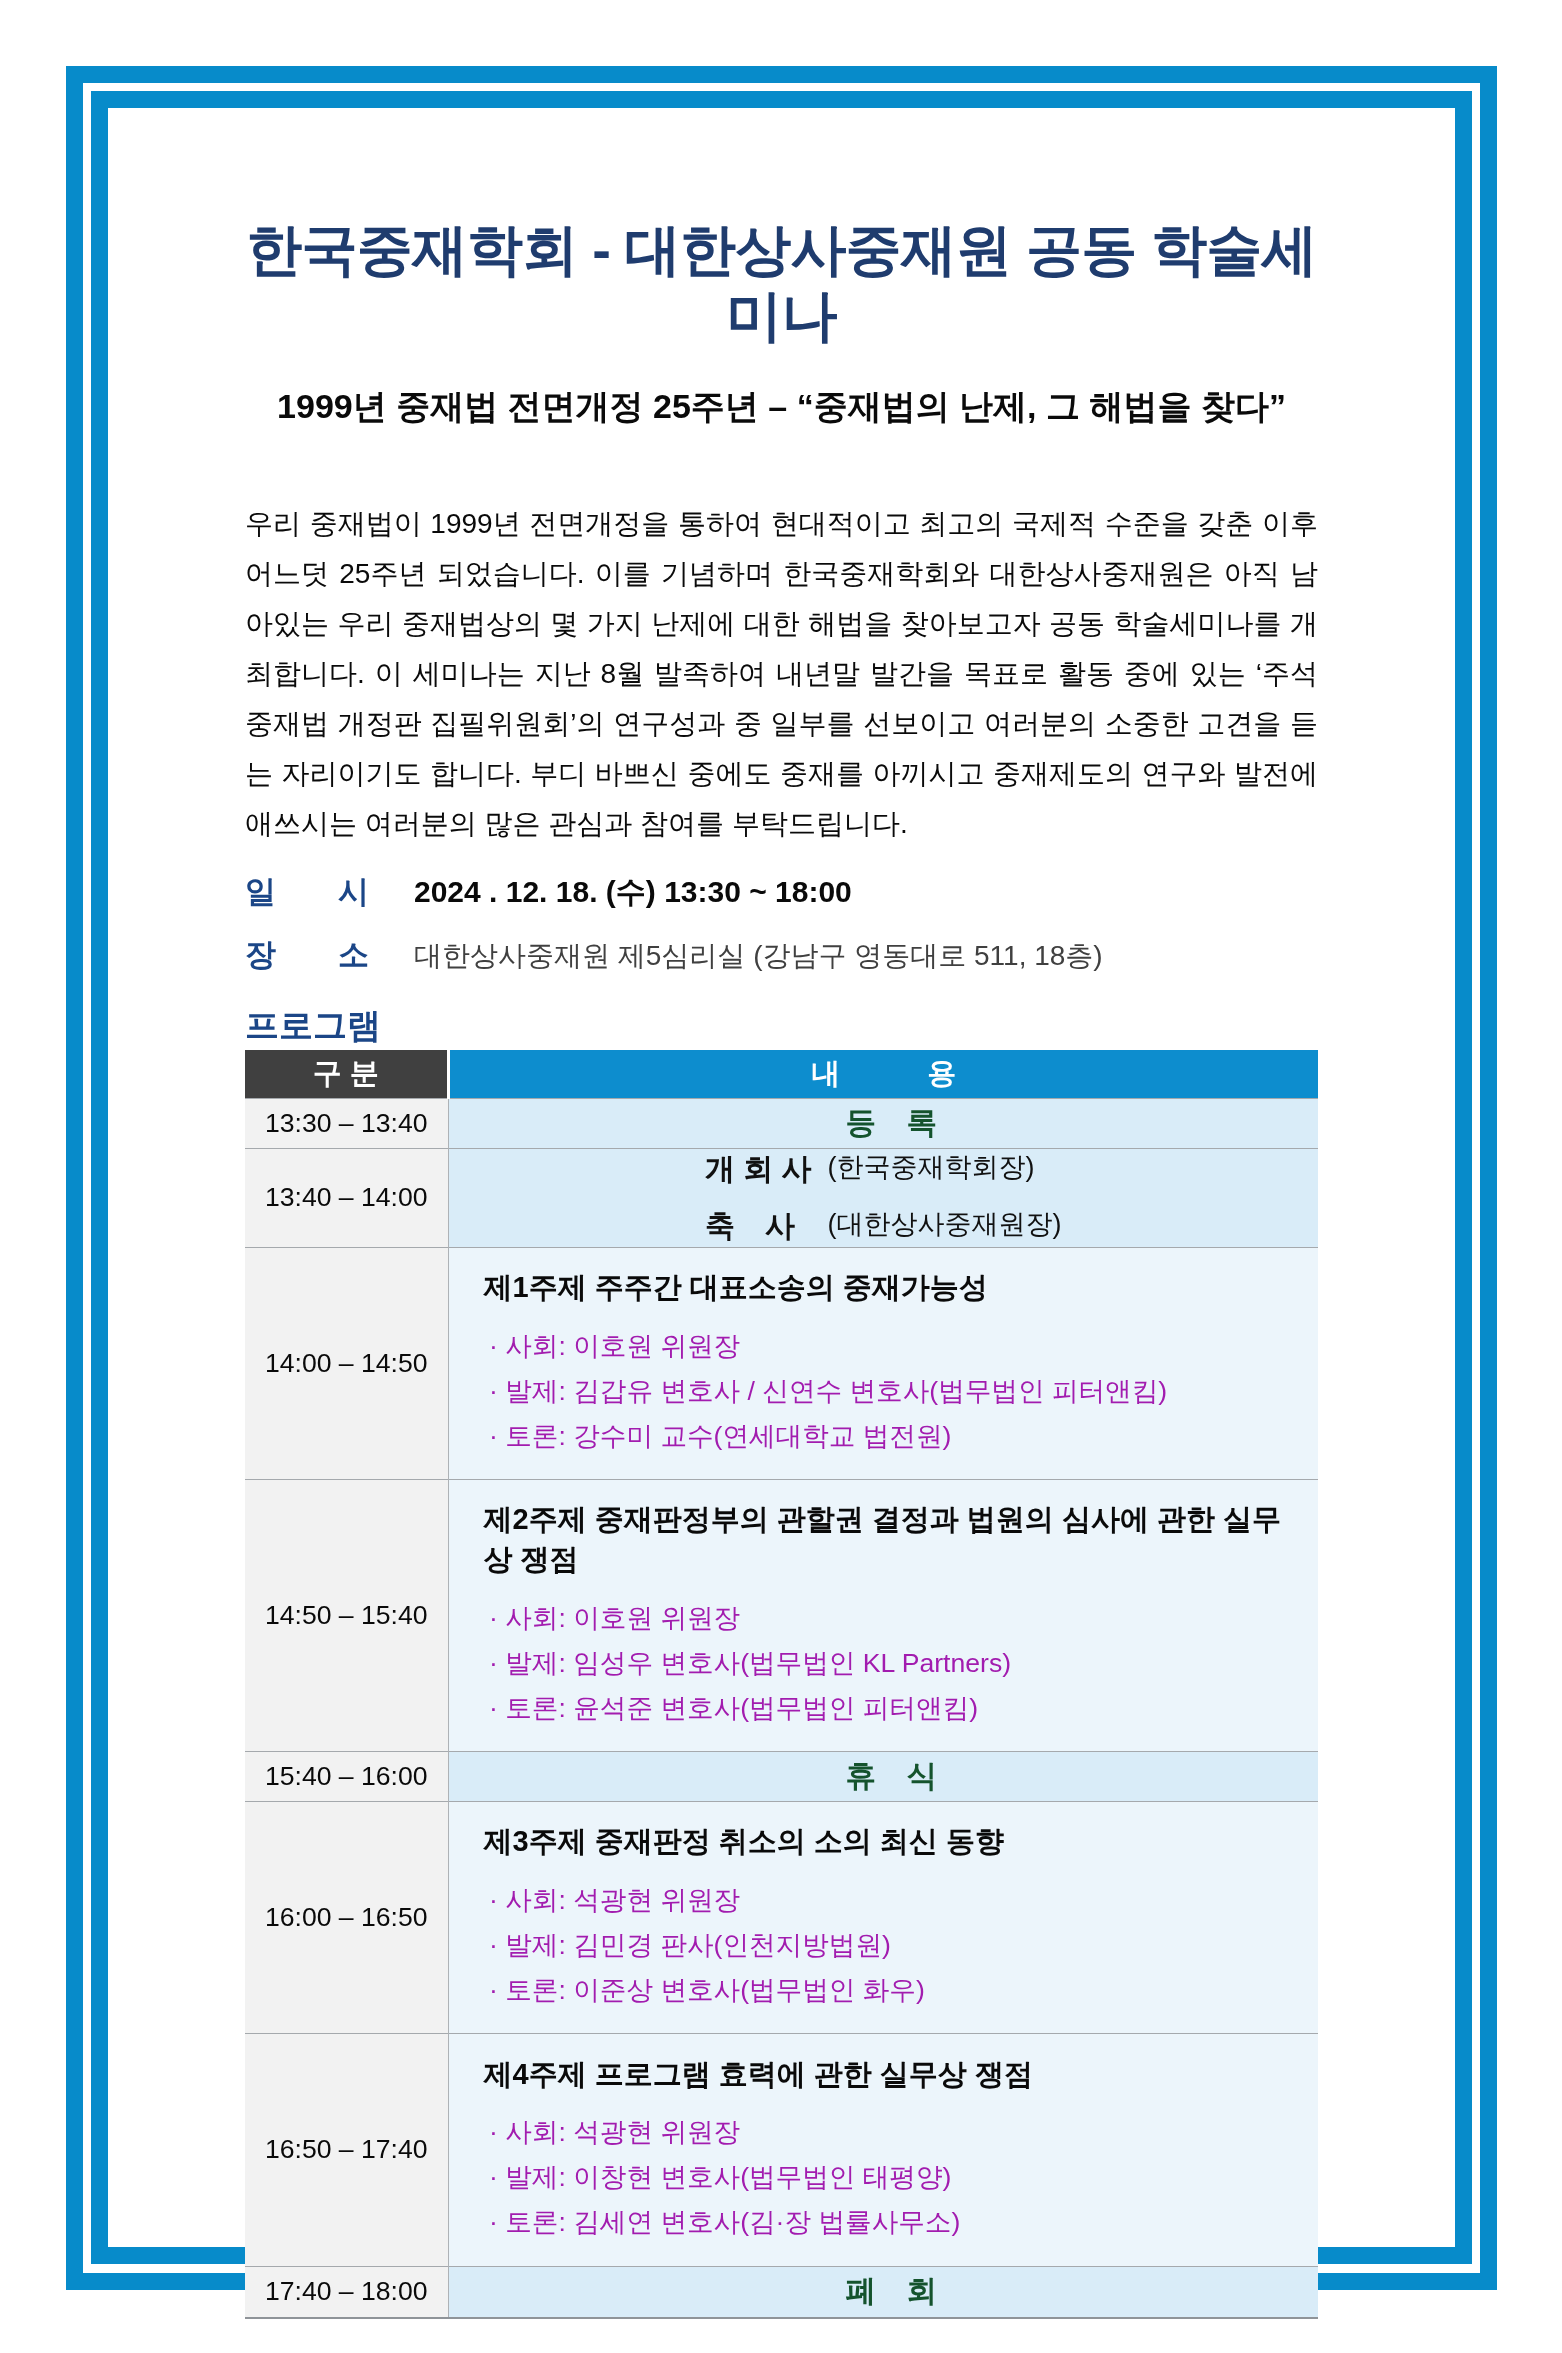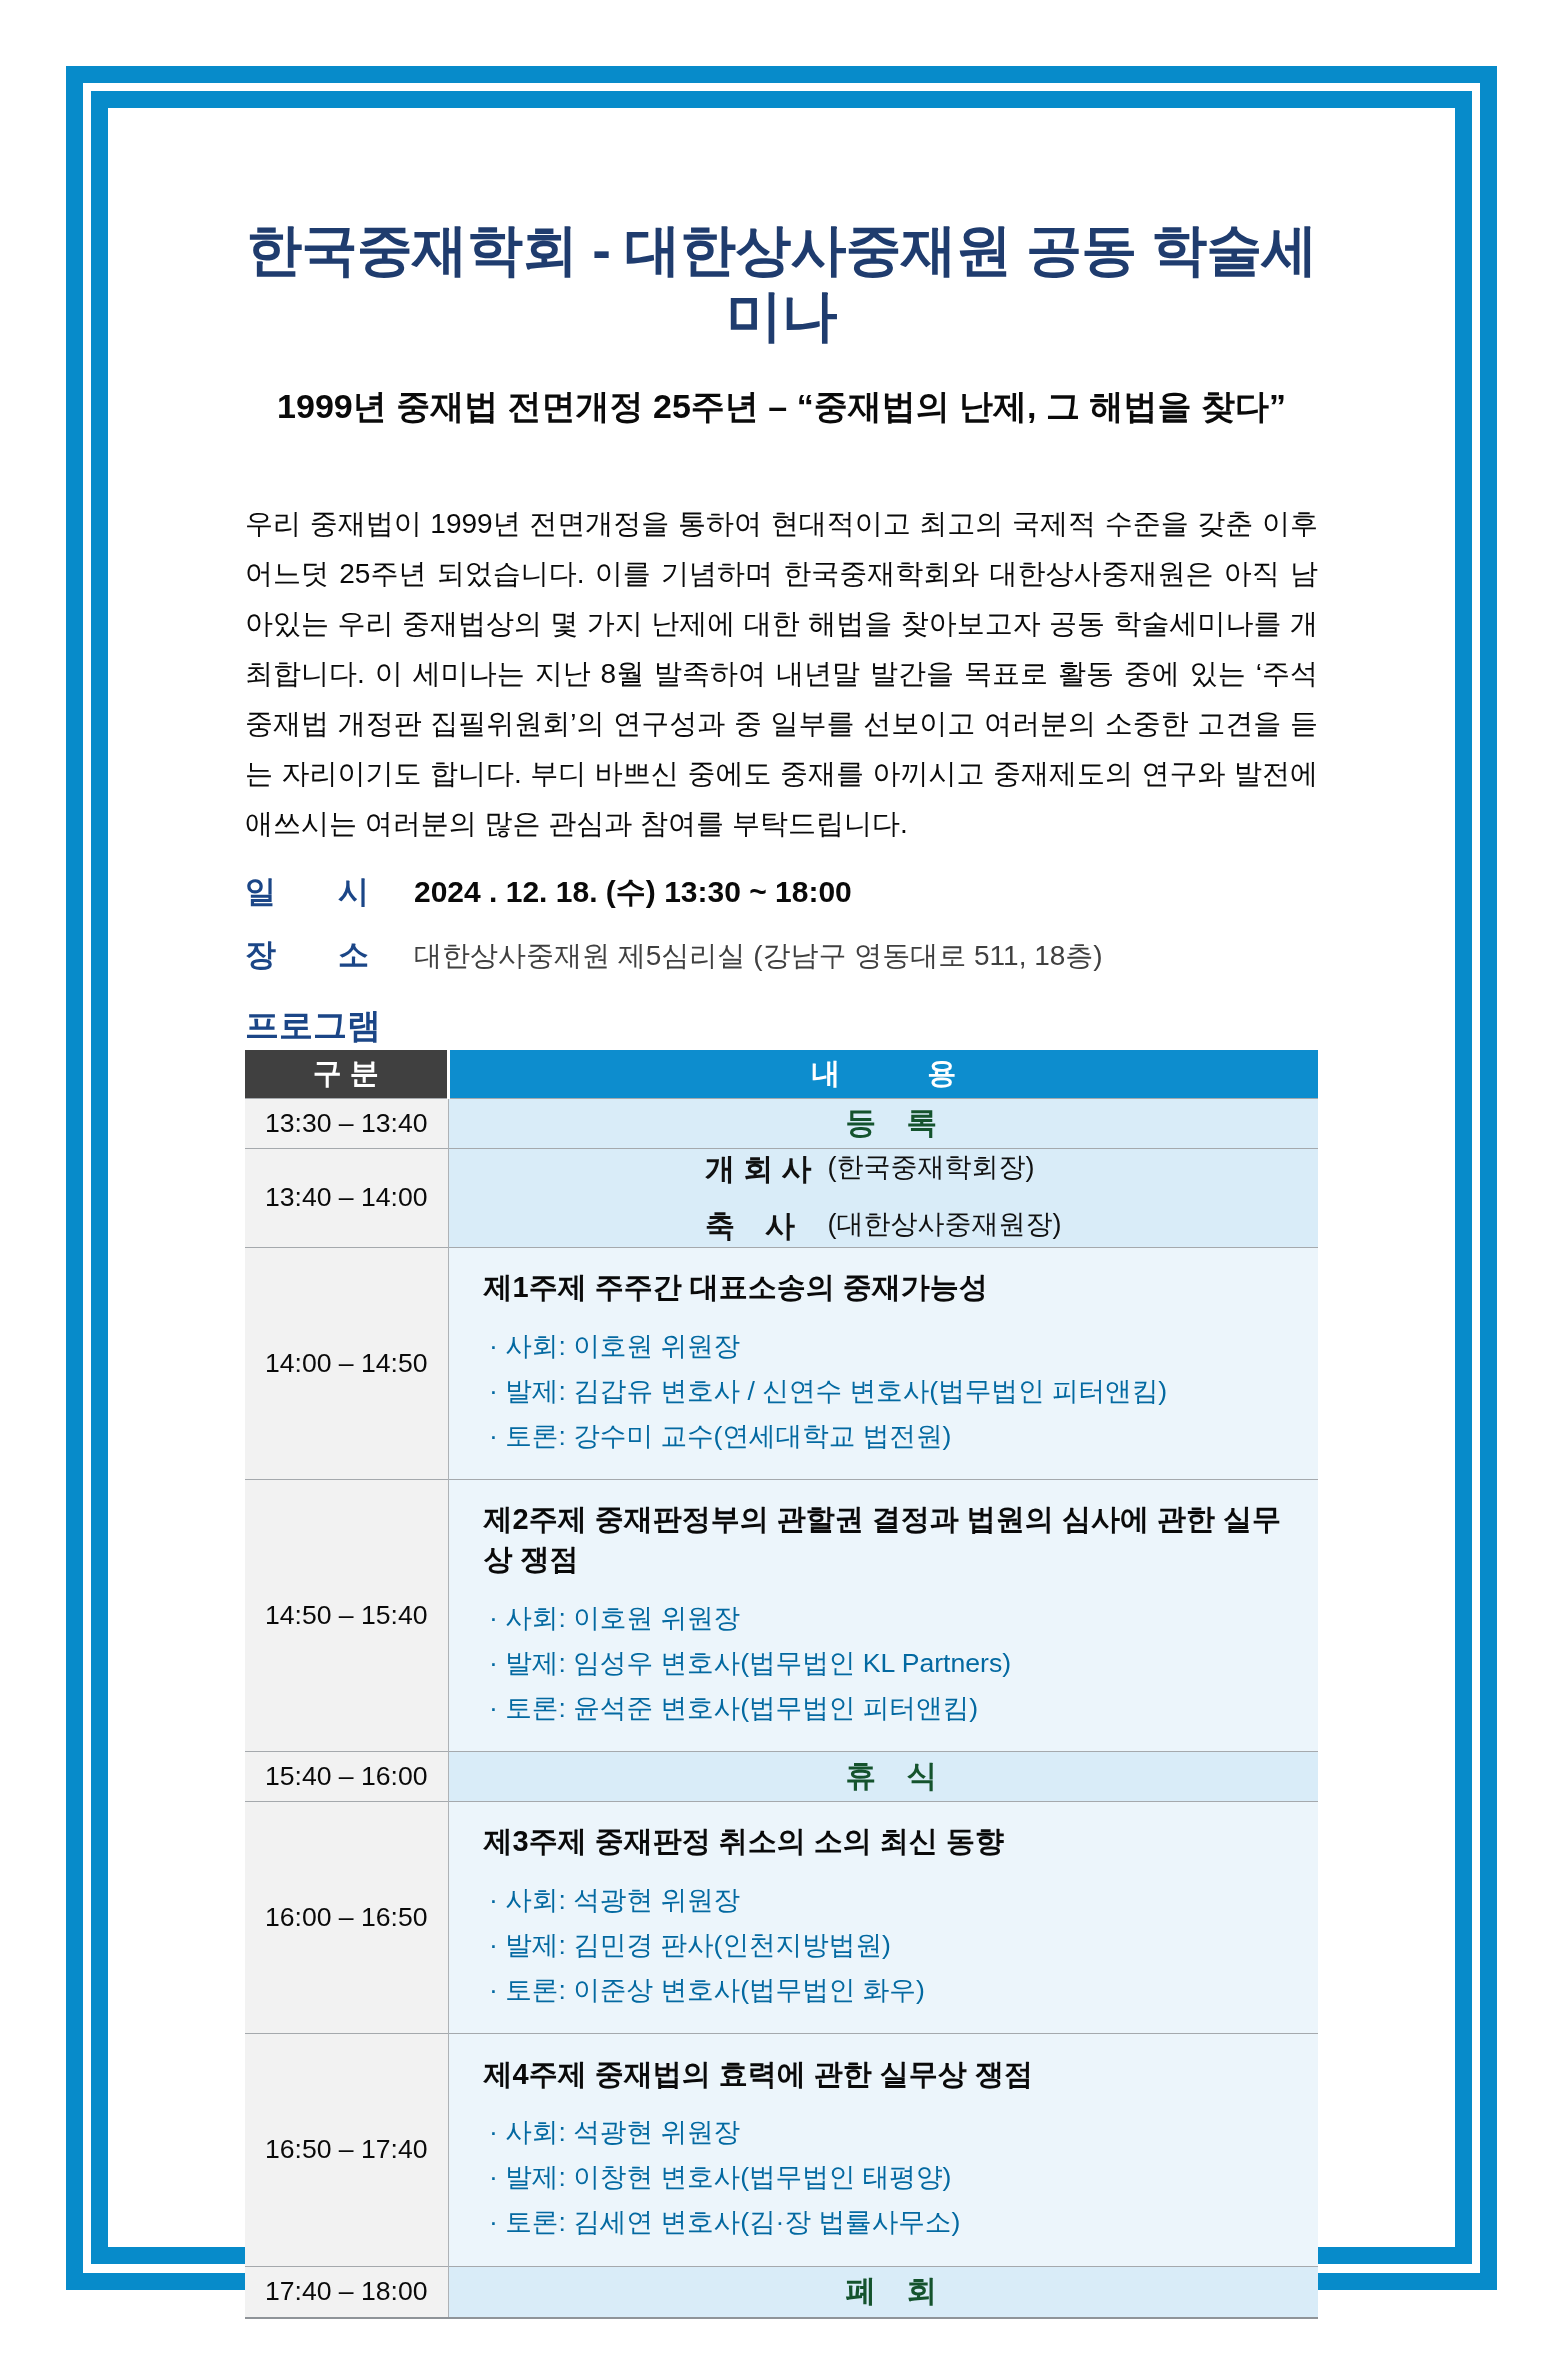--- a/index.html
+++ b/index.html
@@ -41,21 +41,21 @@
   tr.r7 td { border-bottom:2.3px solid #8f9499; }
 
   .center-title { font-weight:bold; font-size:30.5px; color:#14532d;margin-left:16px; }
 
   .cer-grid { display:inline-grid; grid-template-columns:auto auto; column-gap:23.4px; row-gap:6.3px; text-align:left;gap:16px; }
   .cer-bold { font-weight:bold; font-size:30px; }
   .cer-sub  { font-size:27px; }
 
   td.topic { text-align:left; padding:20.3px 19px 20.3px 35px; }
   .topic-title { font-weight:bold; font-size:29px; color:#0a0a0a; margin-bottom:15.6px; }
-  .topic-item { font-size:26.6px; line-height:45px; color:#0369a1; padding-left:5.5px; }
+  .topic-item { font-size:26.6px; line-height:45px; color:#a21caf; padding-left:5.5px; }
 </style>
 </head>
 <body>
 
 <div class="frame-outer"></div>
 <div class="frame-inner"></div>
 
 <div class="content">
 
   <div class="title">한국중재학회 - 대한상사중재원 공동 학술세미나</div>
@@ -125,21 +125,21 @@
       <td class="c topic">
         <div class="topic-title">제3주제  중재판정 취소의 소의 최신 동향</div>
         <div class="topic-item">· 사회: 석광현 위원장</div>
         <div class="topic-item">· 발제: 김민경 판사(인천지방법원)</div>
         <div class="topic-item">· 토론: 이준상 변호사(법무법인 화우)</div>
       </td>
     </tr>
     <tr class="r6 bg-light">
       <td class="t">16:50 – 17:40</td>
       <td class="c topic">
-        <div class="topic-title">제4주제  중재법의 효력에 관한 실무상 쟁점</div>
+        <div class="topic-title">제4주제  프로그램 효력에 관한 실무상 쟁점</div>
         <div class="topic-item">· 사회: 석광현 위원장</div>
         <div class="topic-item">· 발제: 이창현 변호사(법무법인 태평양)</div>
         <div class="topic-item">· 토론: 김세연 변호사(김·장 법률사무소)</div>
       </td>
     </tr>
     <tr class="r7 bg-strong">
       <td class="t">17:40 – 18:00</td>
       <td class="c"><span class="center-title">폐　회</span></td>
     </tr>
   </tbody>

